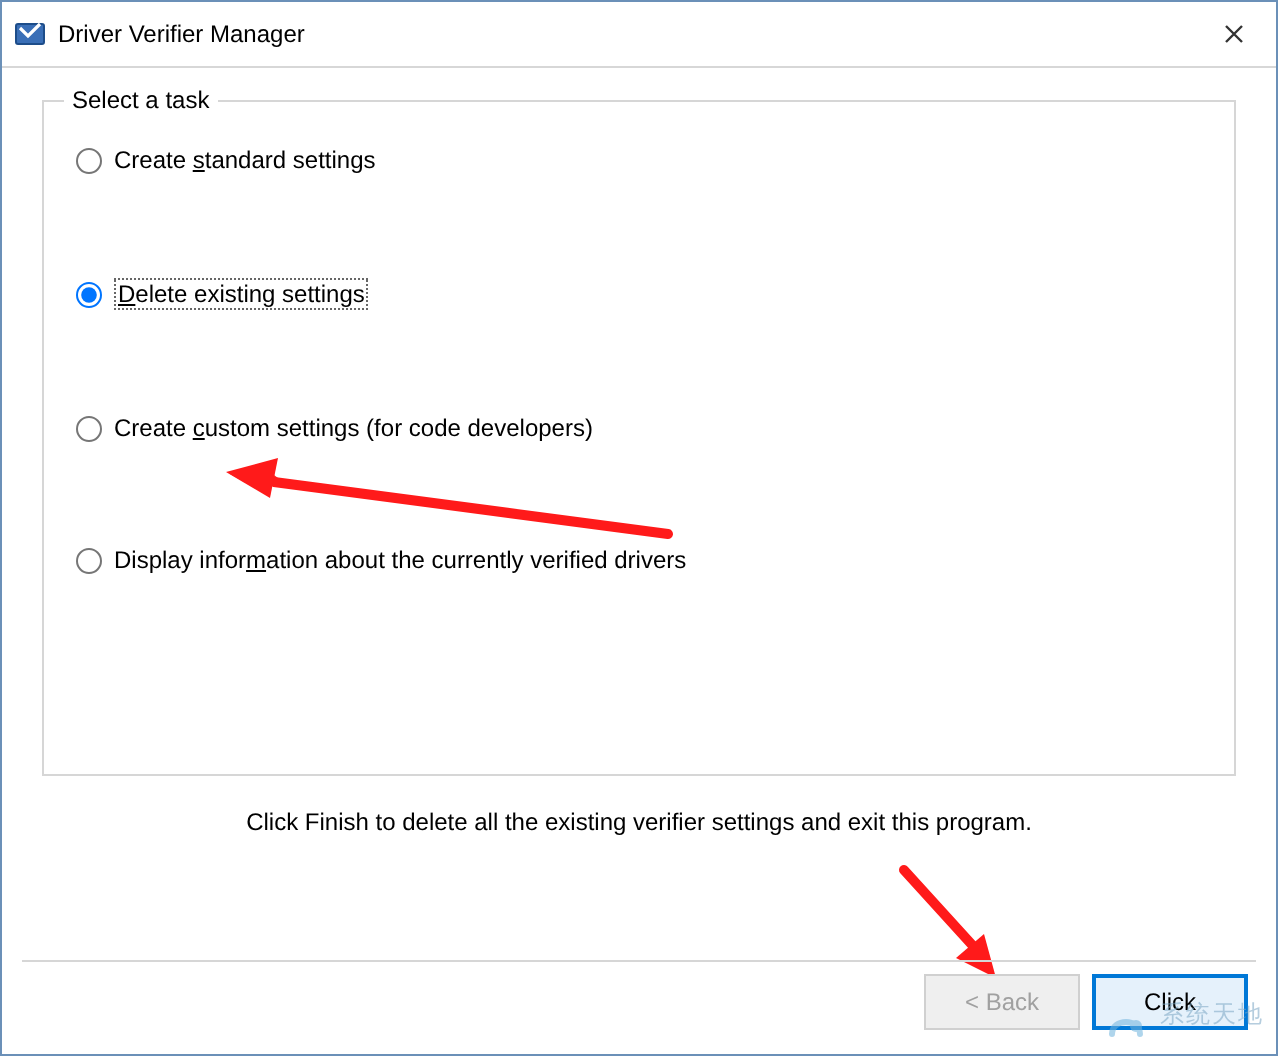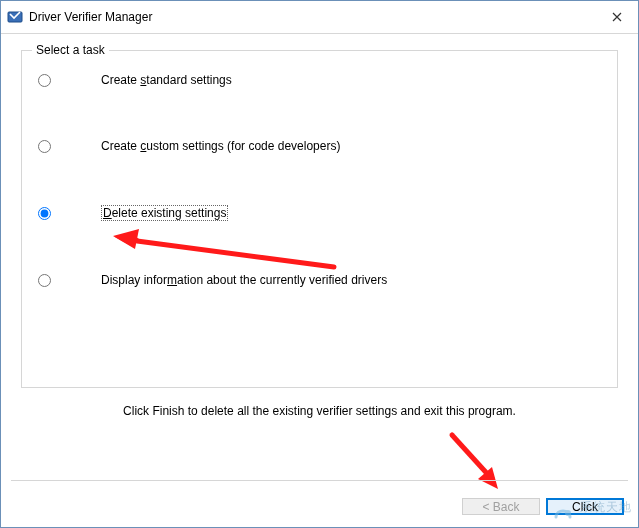--- a/index.html
+++ b/index.html
@@ -65,21 +65,20 @@
     left: 10px;
     background: #fff;
     padding: 0 4px;
     font-size: 12px;
   }
   .radio-row {
     display: flex;
     align-items: center;
     margin-bottom: 52px;
     cursor: default;
-    gap: 44px;
   }
   .radio-row:last-child { margin-bottom: 8px; }
   .radio-input {
     width: 13px;
     height: 13px;
     margin: 0 6px 0 0;
   }
   .radio-label { font-size: 12px; }
   .radio-label.sel {
     border: 1px dotted #666;
@@ -100,21 +99,21 @@
   }
   .button-row {
     position: absolute;
     right: 14px;
     bottom: 12px;
     display: flex;
     gap: 6px;
   }
   .btn {
     min-width: 78px;
-    height: 17px;
+    height: 28px;
     font-size: 12px;
     border: 1px solid #adadad;
     background: #e1e1e1;
     padding: 0 10px;
     display: inline-flex;
     align-items: center;
     justify-content: center;
     cursor: default;
   }
   .btn.disabled {
@@ -188,27 +187,27 @@
 
     <div class="groupbox">
       <div class="groupbox-legend">Select a task</div>
 
       <label class="radio-row">
         <input type="radio" name="task" class="radio-input" style="">
         <span class="radio-label"><span>Create </span><span class="ul">s</span><span>tandard settings</span></span>
       </label>
 
       <label class="radio-row">
+        <input type="radio" name="task" class="radio-input" checked="" style="">
+        <span class="radio-label sel"><span class="ul">D</span><span>elete existing settings</span></span>
+      </label>
+
+      <label class="radio-row">
         <input type="radio" name="task" class="radio-input" style="">
         <span class="radio-label"><span>Create </span><span class="ul">c</span><span>ustom settings (for code developers)</span></span>
-      </label>
-
-      <label class="radio-row">
-        <input type="radio" name="task" class="radio-input" checked="" style="">
-        <span class="radio-label sel"><span class="ul">D</span><span>elete existing settings</span></span>
       </label>
 
 
       <label class="radio-row">
         <input type="radio" name="task" class="radio-input" style="">
         <span class="radio-label"><span>Display infor</span><span class="ul">m</span><span>ation about the currently verified drivers</span></span>
       </label>
     </div>
 
     <div class="hint">Click Finish to delete all the existing verifier settings and exit this program.</div>

